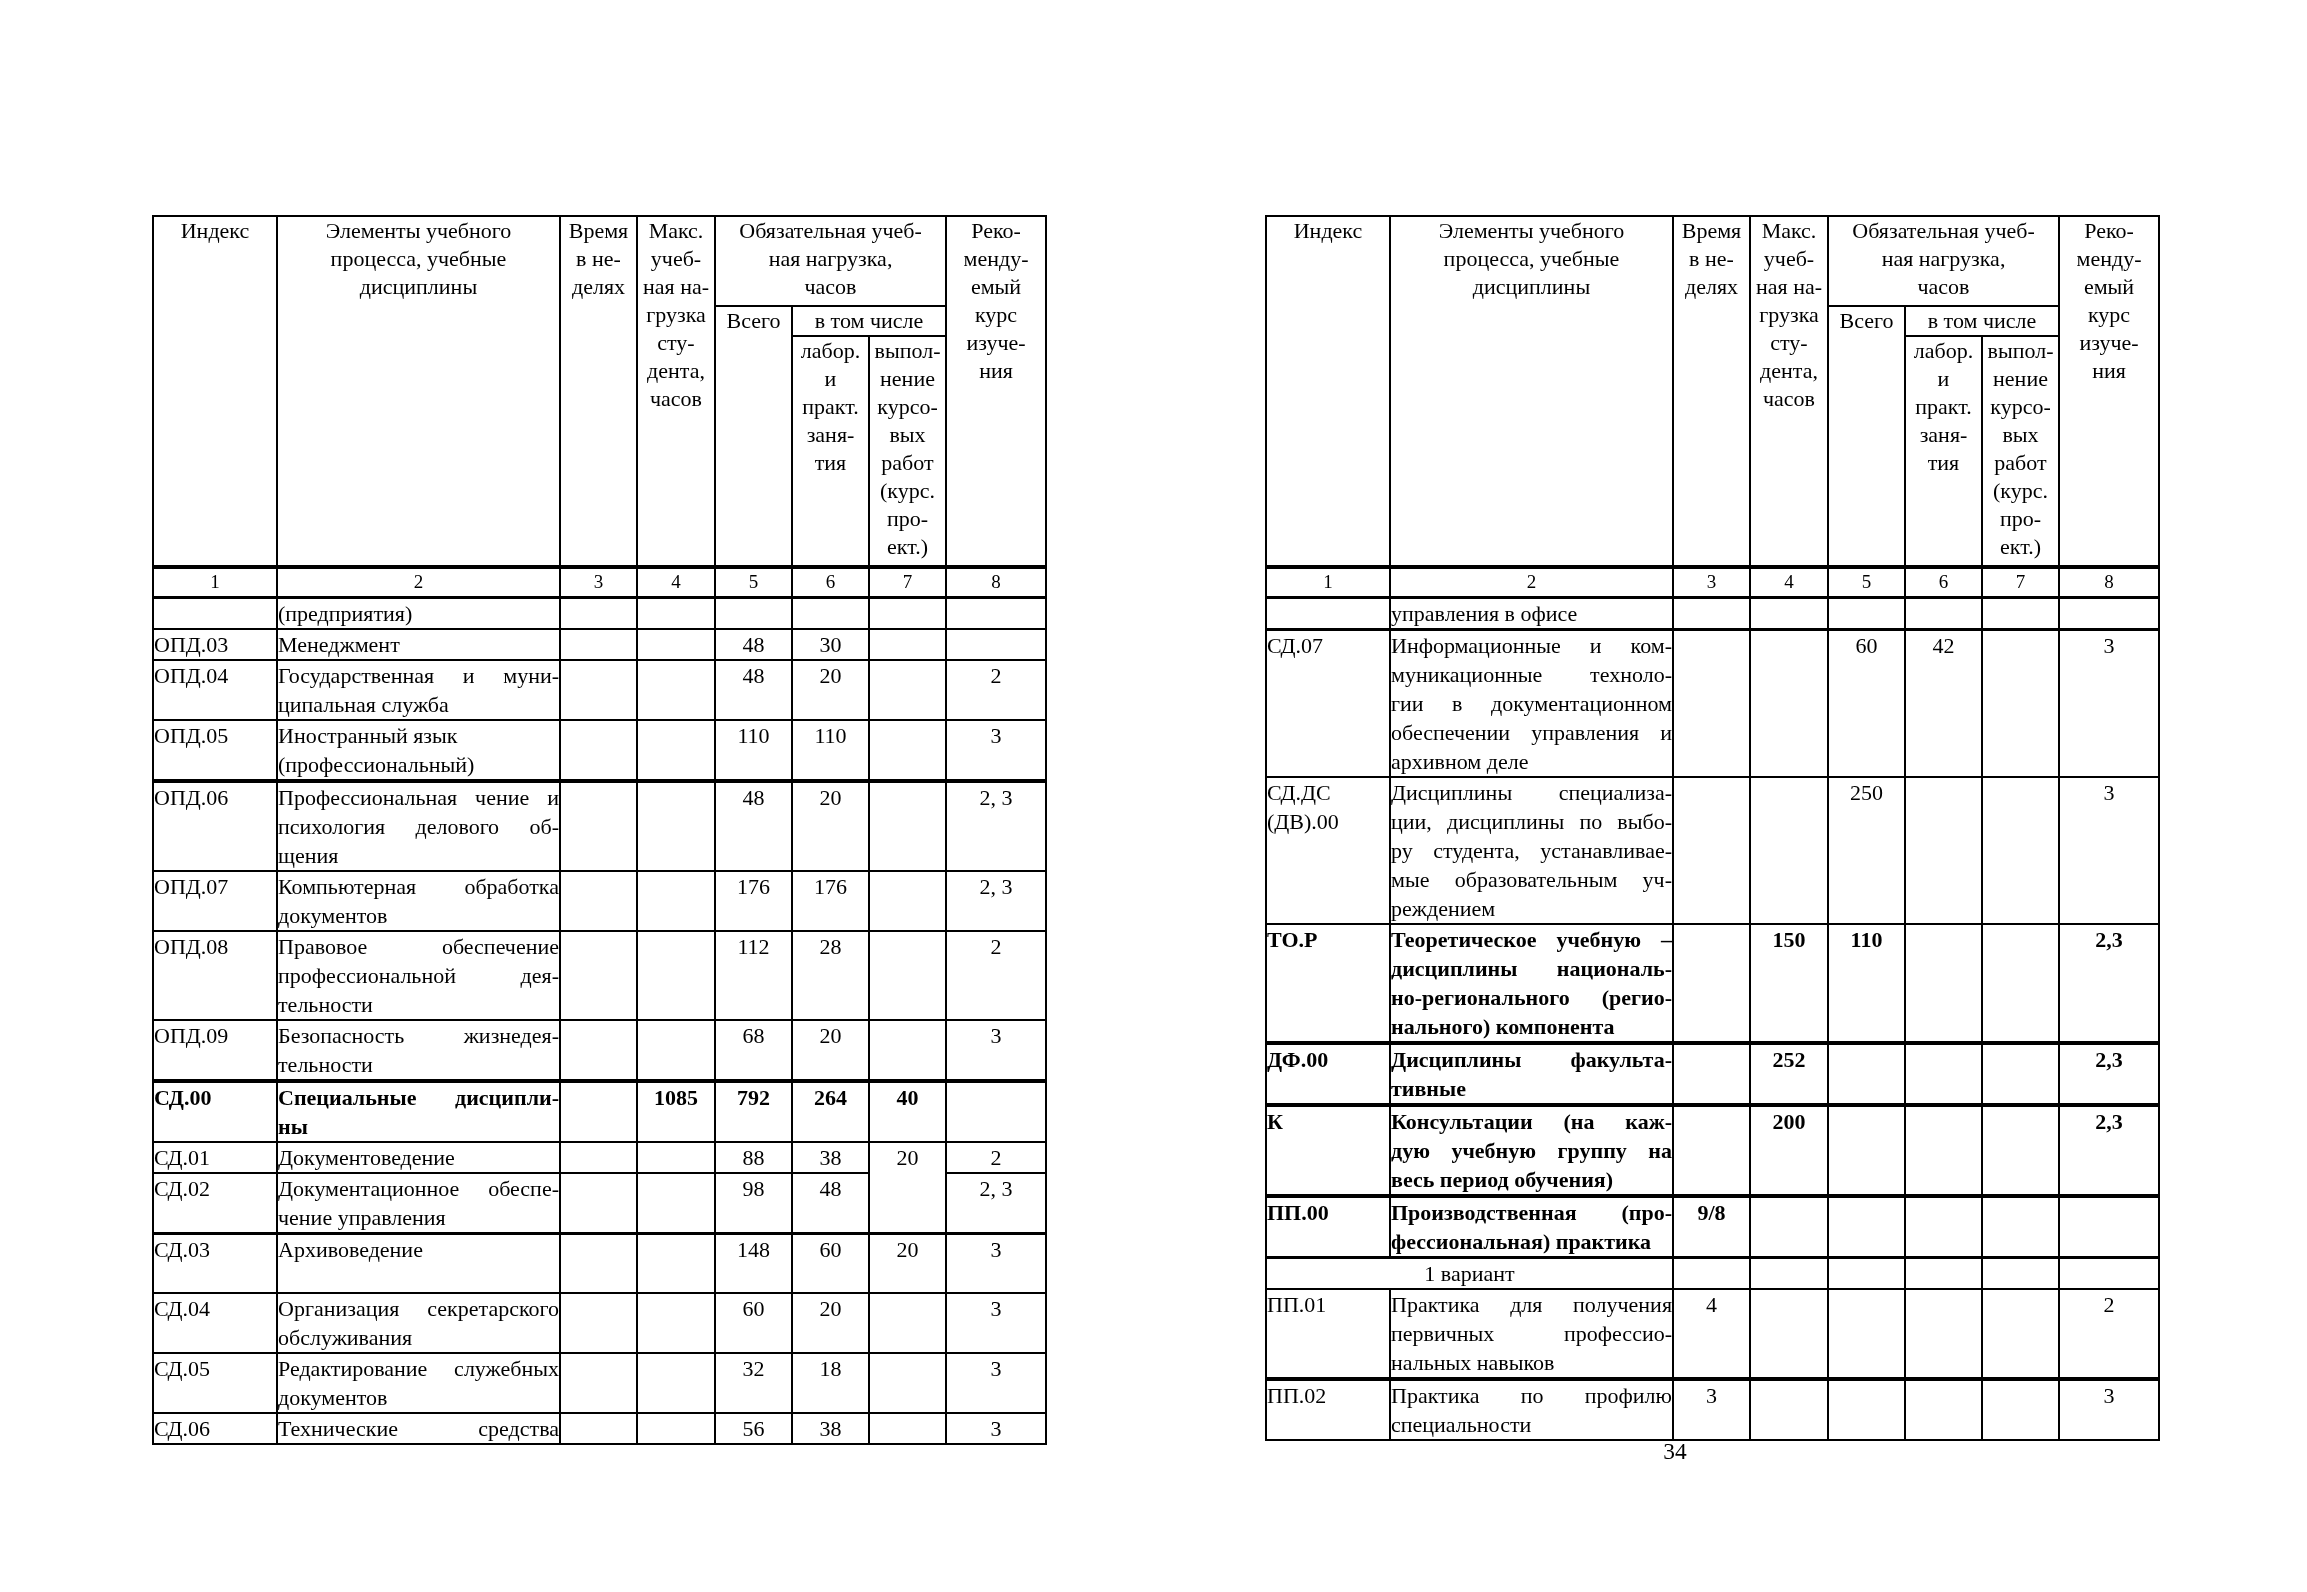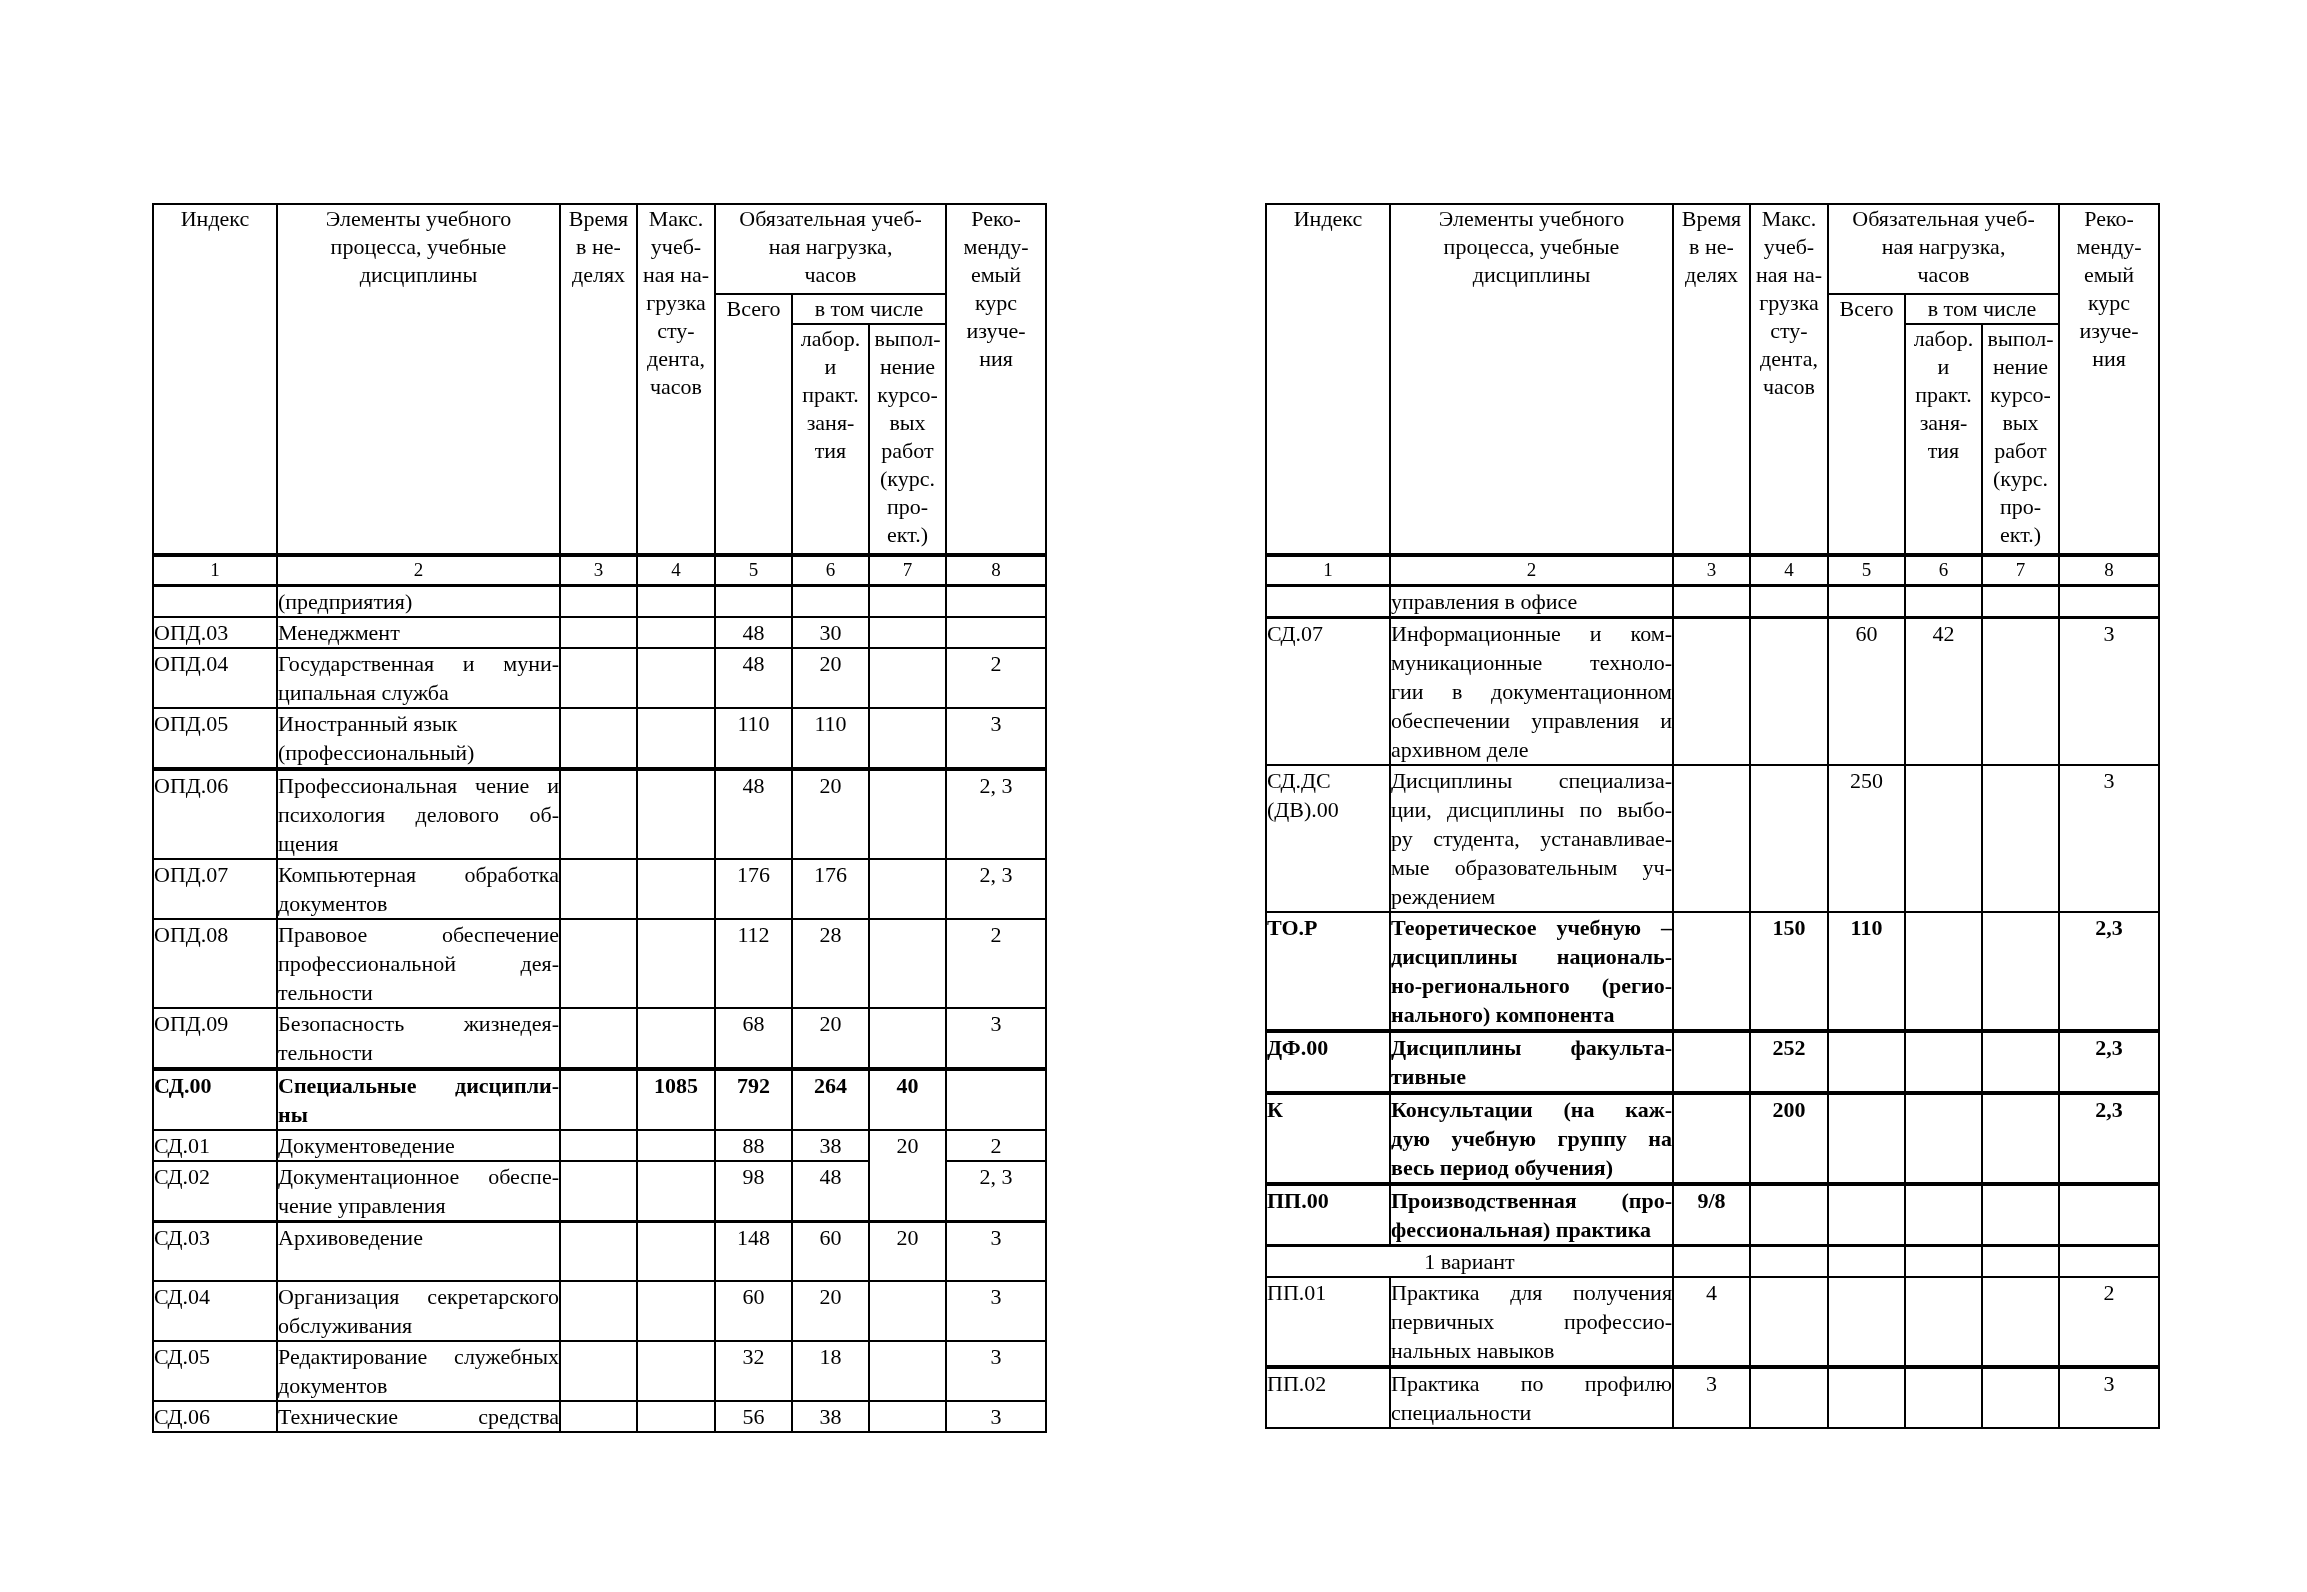--- a/index.html
+++ b/index.html
@@ -1,21 +1,21 @@
 <!DOCTYPE html>
 <html style="font-size:11.7px"><head>
 <meta charset="utf-8">
 <style>
   html,body{margin:0;padding:0;background:#fff;}
   #canvas{
     position:relative;width:2307px;height:1593px;background:#ffffff;
     font-family:"Liberation Serif","DejaVu Serif",serif;color:#000;overflow:hidden;
   }
   table.t{
-    position:absolute;top:203px;border-collapse:collapse;table-layout:fixed;
+    position:absolute;top:215px;border-collapse:collapse;table-layout:fixed;
     width:894px;font-size:22px;line-height:29px;border:2.9px solid #000;
   }
   #t33{left:152px;}
   #t34{left:1265px;}
   .t td,.t th{border:2.2px solid #000;padding:0;vertical-align:top;font-weight:normal;overflow:hidden;}
   
   .hd{vertical-align:middle;text-align:center;white-space:pre-line;line-height:28px;}
   .grp{border-bottom:4.4px solid #000;}
   tr.hr1{height:90px;} tr.hr2{height:29px;} tr.hr3{height:231px;}
   tr.nums{border-top:4.4px solid #000;border-bottom:3.7px solid #000;}
@@ -505,15 +505,16 @@
       <td class="n">3</td>
       <td class="n"></td>
           <td class="n"></td>
       <td class="n"></td>
           <td class="n"></td>
       <td class="n">3</td>
     </tr>
   </tbody>
     </table>
 
+  <div class="pagenum" id="pn34">34</div>
 
 </div>
 
 
 </body></html>

